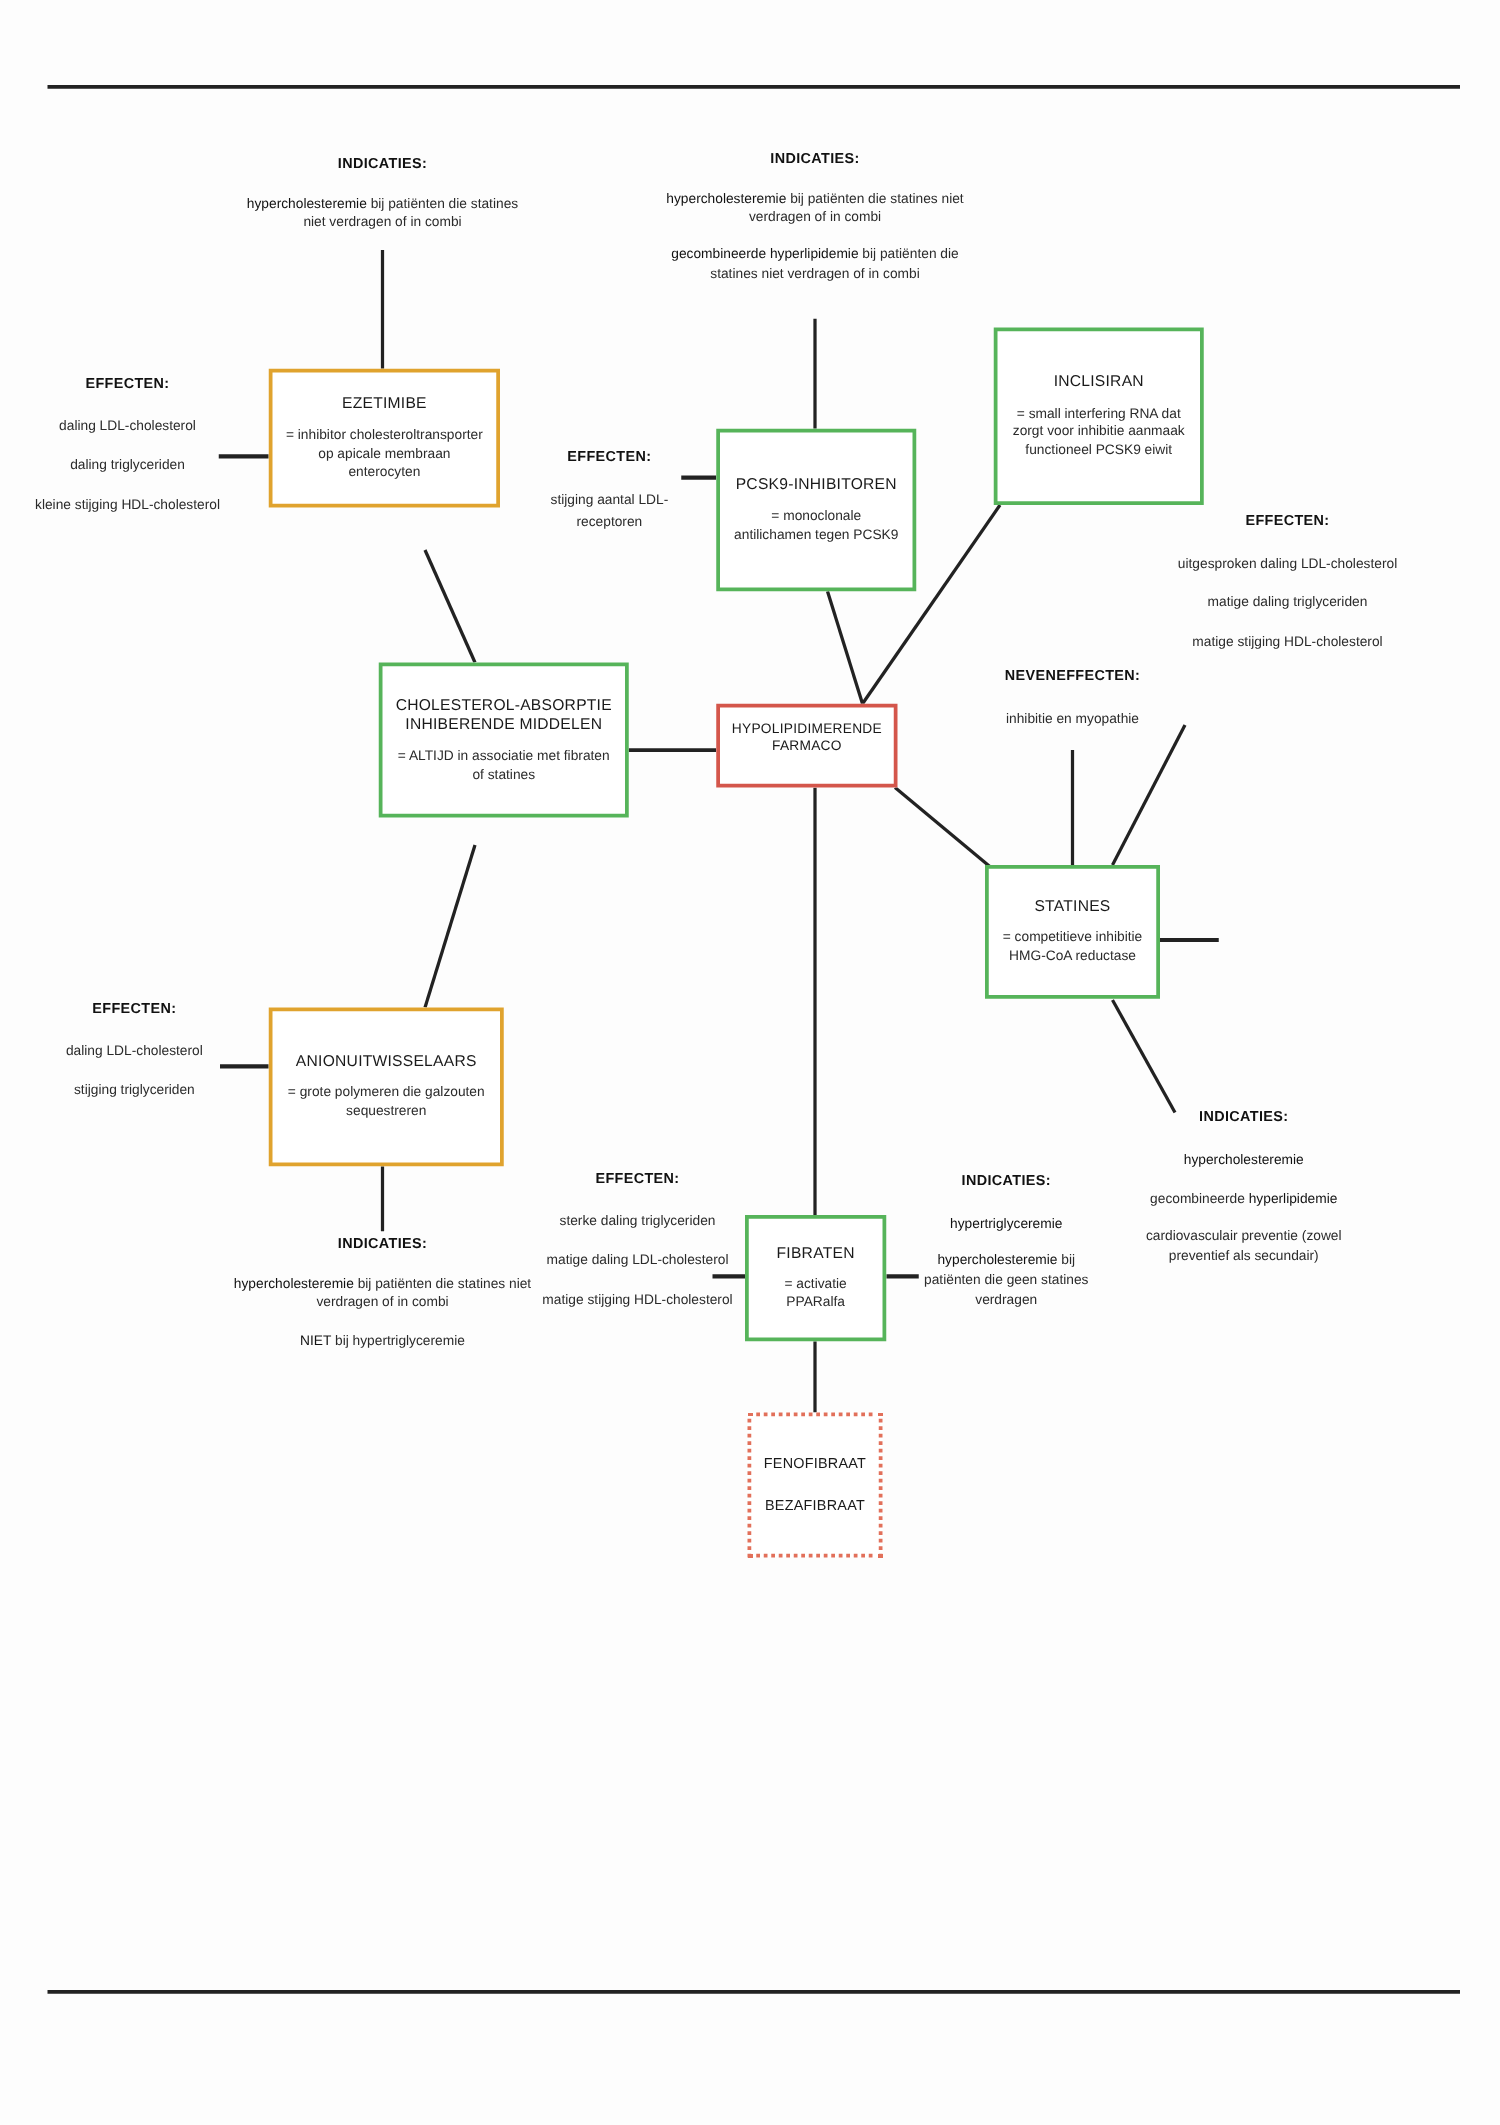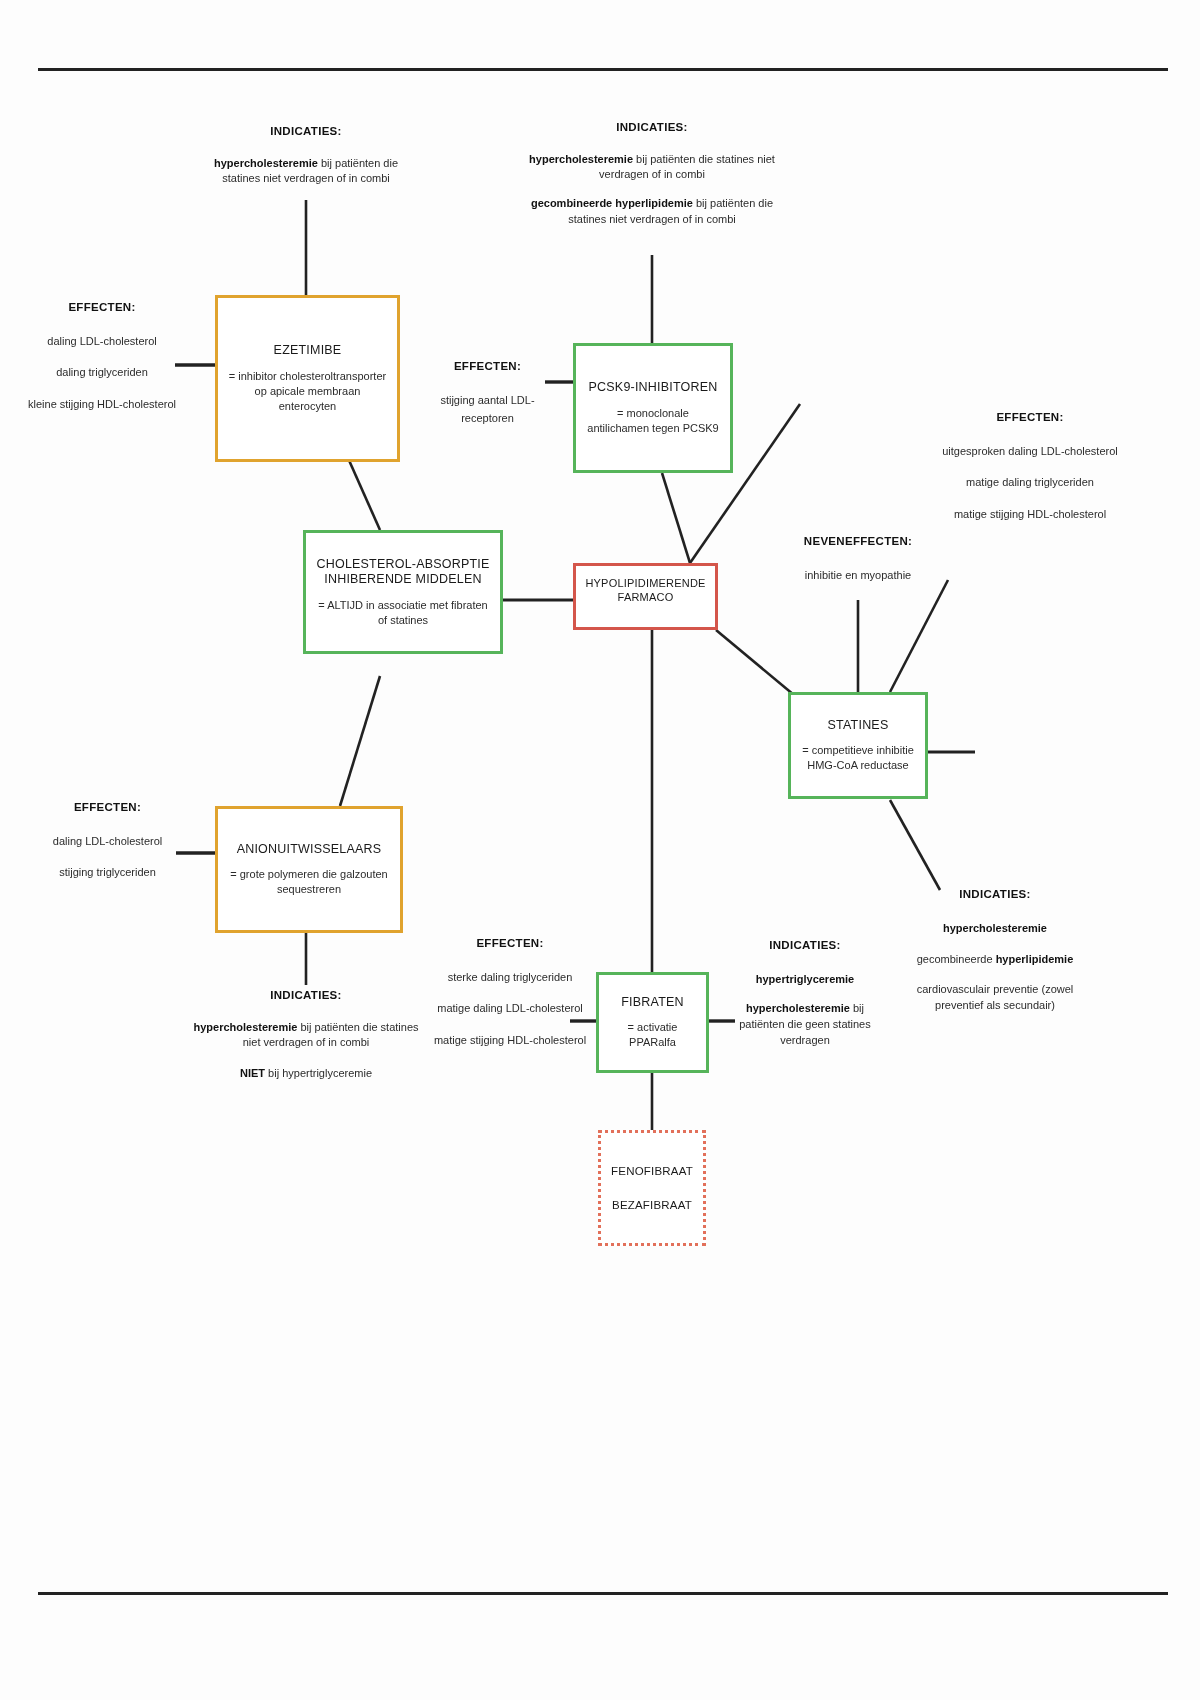--- a/index.html
+++ b/index.html
@@ -71,21 +71,21 @@
   .label .head{
     font-weight:bold;
     font-size:11.5px;
     color:#111;
     letter-spacing:.3px;
     display:block;
     margin-bottom:14px;
   }
   .label .line{display:block;margin-bottom:13px;}
   .label .line:last-child{margin-bottom:0;}
-  .label b{font-weight:bold;color:#111;}
+  .label b{font-weight:normal;color:#111;}
   .label .tight{line-height:1.45;}
 </style>
 </head>
 <body>
 
 <div class="page">
   <div class="rule top"></div>
   <div class="rule bottom"></div>
 </div>
 
@@ -139,41 +139,45 @@
     <span class="line tight"><b>hypercholesteremie</b><span> bij patiënten die statines niet verdragen of in combi</span></span>
   </div>
 
   <div class="label" style="left:22px;top:298px;width:160px;">
     <span class="head">EFFECTEN:</span>
     <span class="line">daling LDL-cholesterol</span>
     <span class="line">daling triglyceriden</span>
     <span class="line">kleine stijging HDL-cholesterol</span>
   </div>
 
-  <div class="node orange" style="left:215px;top:295px;width:185px;height:167px;">
+  <div class="node orange" style="left:215px;top:295px;width:185px;height:111px;">
     <div class="title">EZETIMIBE</div>
     <div class="desc">= inhibitor cholesteroltransporter op apicale membraan enterocyten</div>
   </div>
 
   <div class="label" style="left:527px;top:118px;width:250px;">
     <span class="head">INDICATIES:</span>
     <span class="line tight"><b>hypercholesteremie</b><span> bij patiënten die statines niet verdragen of in combi</span></span>
     <span class="line tight"><b>gecombineerde hyperlipidemie</b><span> bij patiënten die statines niet verdragen of in combi</span></span>
   </div>
 
   <div class="label" style="left:425px;top:357px;width:125px;">
     <span class="head">EFFECTEN:</span>
     <span class="line">stijging aantal LDL-receptoren</span>
   </div>
 
   <div class="node green" style="left:573px;top:343px;width:160px;height:130px;">
     <div class="title">PCSK9-INHIBITOREN</div>
     <div class="desc">= monoclonale antilichamen tegen PCSK9</div>
   </div>
 
+  <div class="node green" style="left:795px;top:262px;width:168px;height:142px;">
+    <div class="title">INCLISIRAN</div>
+    <div class="desc">= small interfering RNA dat zorgt voor inhibitie aanmaak functioneel PCSK9 eiwit</div>
+  </div>
 
   <div class="node green" style="left:303px;top:530px;width:200px;height:124px;">
     <div class="title">CHOLESTEROL-ABSORPTIE INHIBERENDE MIDDELEN</div>
     <div class="desc">= ALTIJD in associatie met fibraten of statines</div>
   </div>
 
   <div class="node red" style="left:573px;top:563px;width:145px;height:67px;">
     <div class="title only" style="font-size:11px;">HYPOLIPIDIMERENDE FARMACO</div>
   </div>
 

